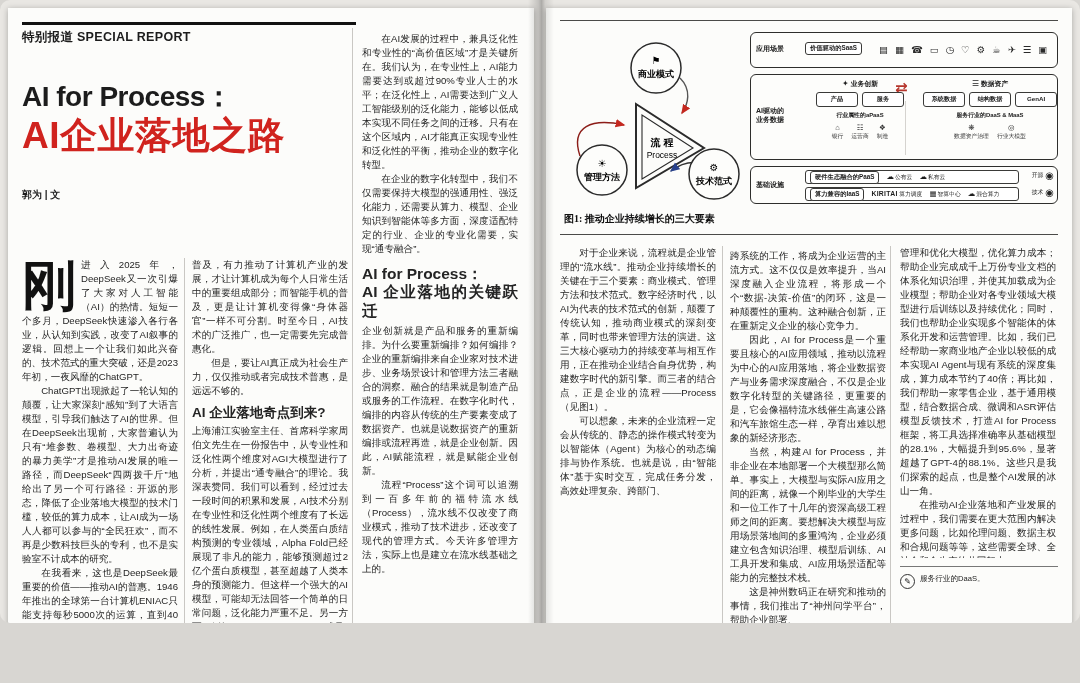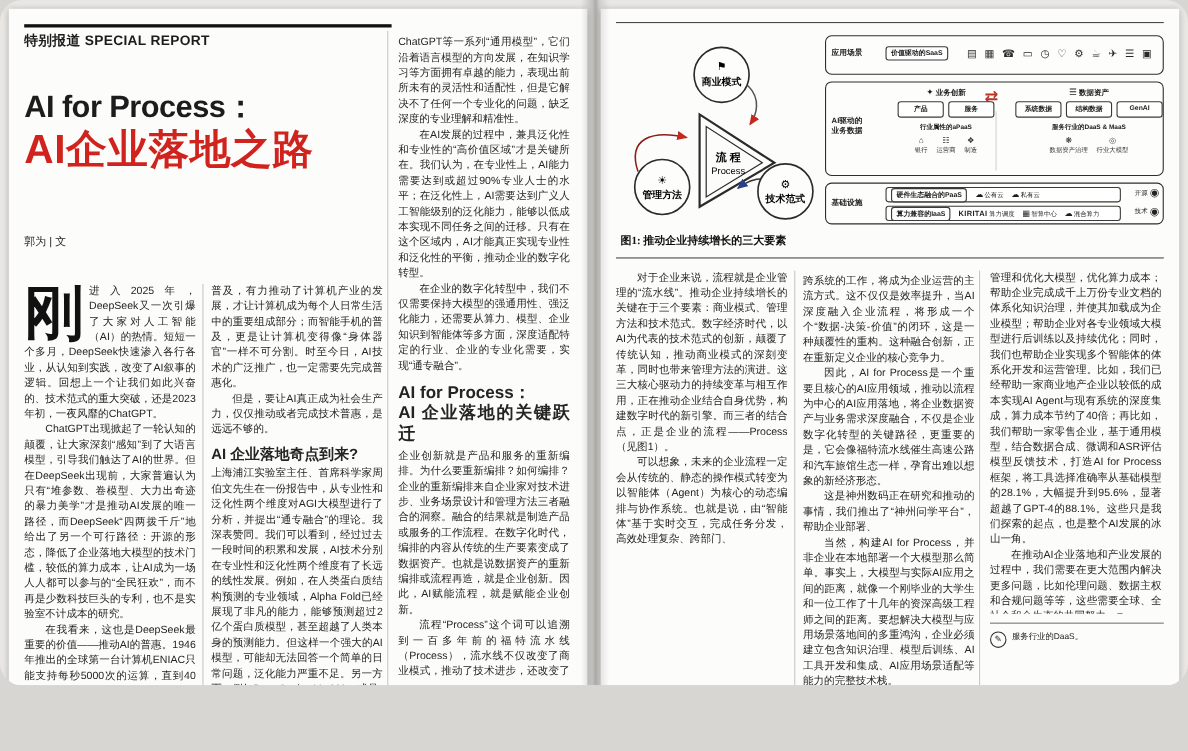--- a/index.html
+++ b/index.html
@@ -1,29 +1,29 @@
 <!DOCTYPE html>
 <html><head>
 <meta charset="utf-8">
 <style>
   html,body{margin:0;padding:0;background:#d8d6d2;}
-  .canvas{position:relative;width:1080px;height:623px;background:#e9e7e3;overflow:hidden;border-radius:20px;
+  .canvas{position:relative;width:1080px;height:623px;background:#e9e7e3;overflow:hidden;border-radius:10px;
           font-family:"Liberation Sans","DejaVu Sans",sans-serif;color:#1c1c1c;}
   .page{position:absolute;top:8px;width:526px;height:662px;background:#fcfcfa;box-shadow:0 1px 6px rgba(0,0,0,.28);}
   .page-left{left:8px;}
   .page-right{left:546px;}
   .gutter{position:absolute;left:528px;top:0;width:26px;height:683px;
           background:linear-gradient(90deg,rgba(0,0,0,0),rgba(0,0,0,.16) 40%,rgba(0,0,0,.26) 52%,rgba(0,0,0,.10) 66%,rgba(0,0,0,0));}
   .abs{position:absolute;}
   
   .kicker-rule{left:14px;top:14px;width:334px;height:3px;background:#111;}
   .kicker{left:14px;top:21px;font-size:12.5px;font-weight:800;letter-spacing:.3px;}
   .title-black{left:14px;top:70px;font-size:28px;font-weight:800;letter-spacing:-.5px;}
   .title-red{left:14px;top:103px;font-size:37px;font-weight:900;color:#d0231e;letter-spacing:.5px;}
-  .byline{left:14px;top:205px;font-size:10px;font-weight:400;}
+  .byline{left:14px;top:180px;font-size:10px;font-weight:700;}
   
   .col{position:absolute;width:156px;font-size:9.6px;line-height:1.46;text-align:justify;color:#242424;overflow:hidden;}
   .col p{margin:0;text-indent:2em;}
   .col p.cont,.col p.first{text-indent:0;}
   .dropcap{float:left;font-size:54px;line-height:.92;font-weight:900;margin:3px 5px 0 0;color:#111;}
   .h-small{font-size:13.5px;font-weight:800;margin:7px 0 3px;text-indent:0 !important;line-height:1.2;}
   .h-big{font-size:15.5px;font-weight:800;margin:9px 0 4px;text-indent:0 !important;line-height:1.18;}
   .vrule{position:absolute;width:1px;background:#c9c7c3;}
   .hrule{position:absolute;height:1px;background:#4a4a48;}
   .footer{position:absolute;top:636px;font-size:7.5px;font-weight:600;color:#2b2b2b;letter-spacing:.2px;}
@@ -75,21 +75,20 @@
     </div>
 
     <div class="col" style="left:184px;top:250px;height:376px;">
       <p class="cont">普及，有力推动了计算机产业的发展，才让计算机成为每个人日常生活中的重要组成部分；而智能手机的普及，更是让计算机变得像“身体器官”一样不可分割。时至今日，AI技术的广泛推广，也一定需要先完成普惠化。</p>
       <p>但是，要让AI真正成为社会生产力，仅仅推动或者完成技术普惠，是远远不够的。</p>
       <div class="h-small">AI 企业落地奇点到来?</div>
       <p class="cont">上海浦江实验室主任、首席科学家周伯文先生在一份报告中，从专业性和泛化性两个维度对AGI大模型进行了分析，并提出“通专融合”的理论。我深表赞同。我们可以看到，经过过去一段时间的积累和发展，AI技术分别在专业性和泛化性两个维度有了长远的线性发展。例如，在人类蛋白质结构预测的专业领域，Alpha Fold已经展现了非凡的能力，能够预测超过2亿个蛋白质模型，甚至超越了人类本身的预测能力。但这样一个强大的AI模型，可能却无法回答一个简单的日常问题，泛化能力严重不足。另一方面，例如DeepSeek、LLaMA，或是</p>
     </div>
 
     <div class="col" style="left:354px;top:24px;height:584px;">
-      <p class="cont">ChatGPT等一系列“通用模型”，它们沿着语言模型的方向发展，在知识学习等方面拥有卓越的能力，表现出前所未有的灵活性和适配性，但是它解决不了任何一个专业化的问题，缺乏深度的专业理解和精准性。</p>
       <p>在AI发展的过程中，兼具泛化性和专业性的“高价值区域”才是关键所在。我们认为，在专业性上，AI能力需要达到或超过90%专业人士的水平；在泛化性上，AI需要达到广义人工智能级别的泛化能力，能够以低成本实现不同任务之间的迁移。只有在这个区域内，AI才能真正实现专业性和泛化性的平衡，推动企业的数字化转型。</p>
       <p>在企业的数字化转型中，我们不仅需要保持大模型的强通用性、强泛化能力，还需要从算力、模型、企业知识到智能体等多方面，深度适配特定的行业、企业的专业化需要，实现“通专融合”。</p>
       <div class="h-big">
         <span>AI for Process：</span><br>
         <span>AI 企业落地的关键跃迁</span>
       </div>
       <p class="cont">企业创新就是产品和服务的重新编排。为什么要重新编排？如何编排？企业的重新编排来自企业家对技术进步、业务场景设计和管理方法三者融合的洞察。融合的结果就是制造产品或服务的工作流程。在数字化时代，编排的内容从传统的生产要素变成了数据资产。也就是说数据资产的重新编排或流程再造，就是企业创新。因此，AI赋能流程，就是赋能企业创新。</p>
       <p>流程“Process”这个词可以追溯到一百多年前的福特流水线（Process），流水线不仅改变了商业模式，推动了技术进步，还改变了现代的管理方式。今天许多管理方法，实际上也是建立在流水线基础之上的。</p>
     </div>
 
@@ -215,22 +214,22 @@
     <div class="vrule" style="left:344px;top:238px;height:384px;"></div>
 
     <div class="col" style="left:14px;top:238px;height:386px;">
       <p>对于企业来说，流程就是企业管理的“流水线”。推动企业持续增长的关键在于三个要素：商业模式、管理方法和技术范式。数字经济时代，以AI为代表的技术范式的创新，颠覆了传统认知，推动商业模式的深刻变革，同时也带来管理方法的演进。这三大核心驱动力的持续变革与相互作用，正在推动企业结合自身优势，构建数字时代的新引擎。而三者的结合点，正是企业的流程——Process（见图1）。</p>
       <p>可以想象，未来的企业流程一定会从传统的、静态的操作模式转变为以智能体（Agent）为核心的动态编排与协作系统。也就是说，由“智能体”基于实时交互，完成任务分发，高效处理复杂、跨部门、</p>
     </div>
 
     <div class="col" style="left:184px;top:241px;height:386px;">
       <p class="cont">跨系统的工作，将成为企业运营的主流方式。这不仅仅是效率提升，当AI深度融入企业流程，将形成一个个“数据-决策-价值”的闭环，这是一种颠覆性的重构。这种融合创新，正在重新定义企业的核心竞争力。</p>
       <p>因此，AI for Process是一个重要且核心的AI应用领域，推动以流程为中心的AI应用落地，将企业数据资产与业务需求深度融合，不仅是企业数字化转型的关键路径，更重要的是，它会像福特流水线催生高速公路和汽车旅馆生态一样，孕育出难以想象的新经济形态。</p>
+      <p>当然，构建AI for Process，并非企业在本地部署一个大模型那么简单。事实上，大模型与实际AI应用之间的距离，就像一个刚毕业的大学生和一位工作了十几年的资深高级工程师之间的距离。要想解决大模型与应用场景落地间的多重鸿沟，企业必须建立包含知识治理、模型后训练、AI工具开发和集成、AI应用场景适配等能力的完整技术栈。</p>
       <p>这是神州数码正在研究和推动的事情，我们推出了“神州问学平台”，帮助企业部署、</p>
-      <p>当然，构建AI for Process，并非企业在本地部署一个大模型那么简单。事实上，大模型与实际AI应用之间的距离，就像一个刚毕业的大学生和一位工作了十几年的资深高级工程师之间的距离。要想解决大模型与应用场景落地间的多重鸿沟，企业必须建立包含知识治理、模型后训练、AI工具开发和集成、AI应用场景适配等能力的完整技术栈。</p>
     </div>
 
     <div class="col" style="left:354px;top:238px;height:312px;">
       <p class="cont">管理和优化大模型，优化算力成本；帮助企业完成成千上万份专业文档的体系化知识治理，并使其加载成为企业模型；帮助企业对各专业领域大模型进行后训练以及持续优化；同时，我们也帮助企业实现多个智能体的体系化开发和运营管理。比如，我们已经帮助一家商业地产企业以较低的成本实现AI Agent与现有系统的深度集成，算力成本节约了40倍；再比如，我们帮助一家零售企业，基于通用模型，结合数据合成、微调和ASR评估模型反馈技术，打造AI for Process框架，将工具选择准确率从基础模型的28.1%，大幅提升到95.6%，显著超越了GPT-4的88.1%。这些只是我们探索的起点，也是整个AI发展的冰山一角。</p>
       <p>在推动AI企业落地和产业发展的过程中，我们需要在更大范围内解决更多问题，比如伦理问题、数据主权和合规问题等等，这些需要全球、全社会和全生态的共同努力。■</p>
     </div>
 
     <div class="hrule" style="left:354px;top:558px;width:158px;background:#777;"></div>
     <div class="note">
       <span class="note-icon">✎</span>

